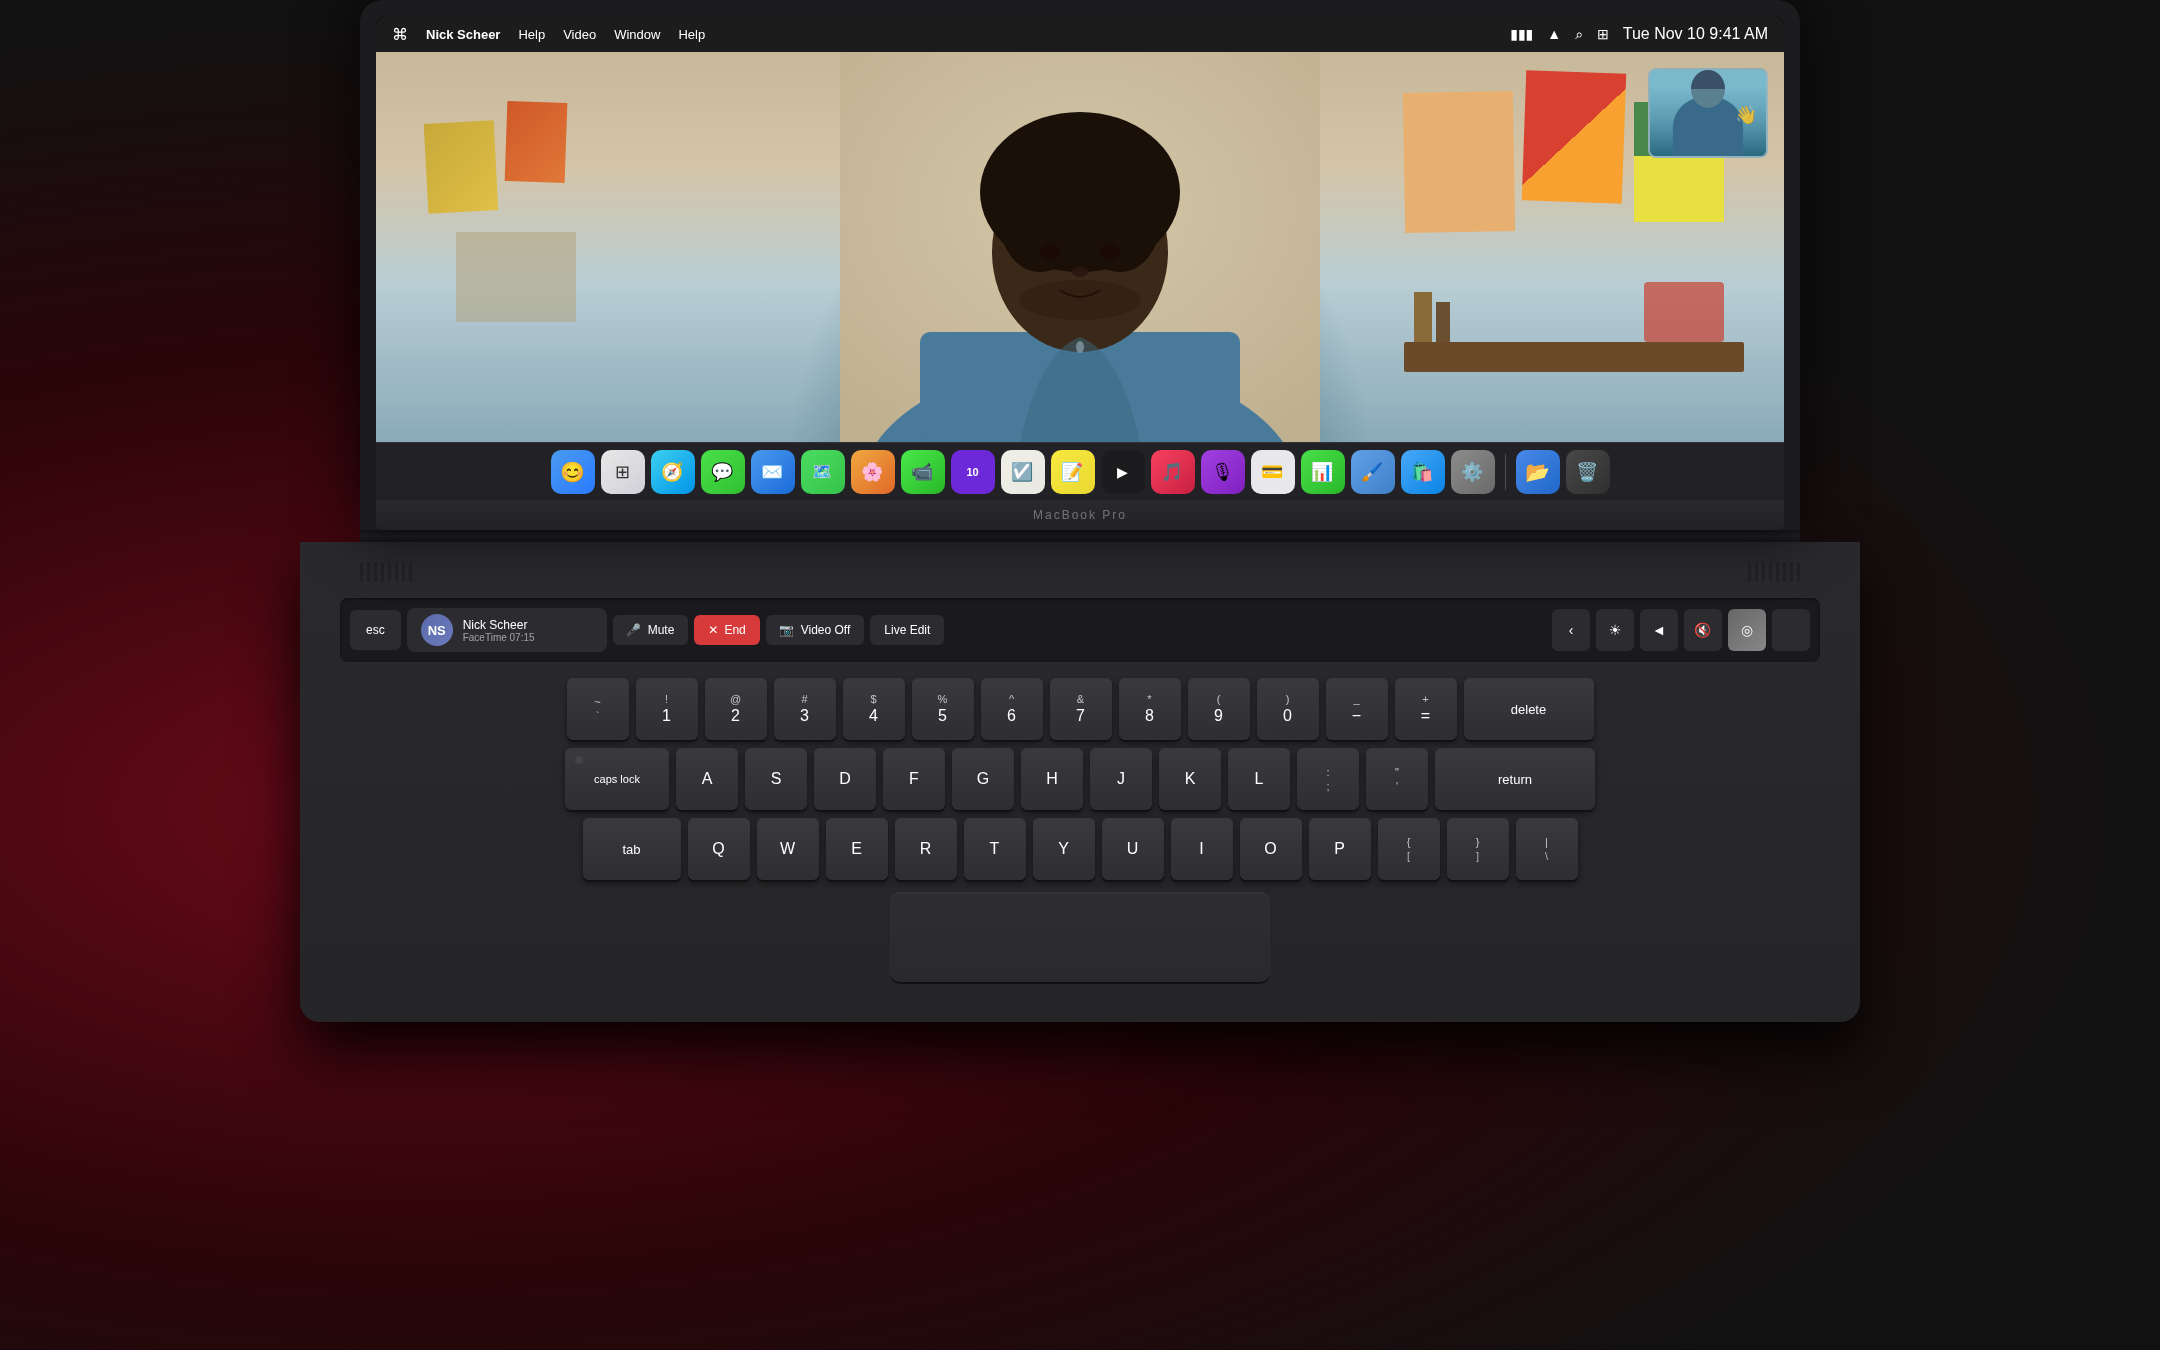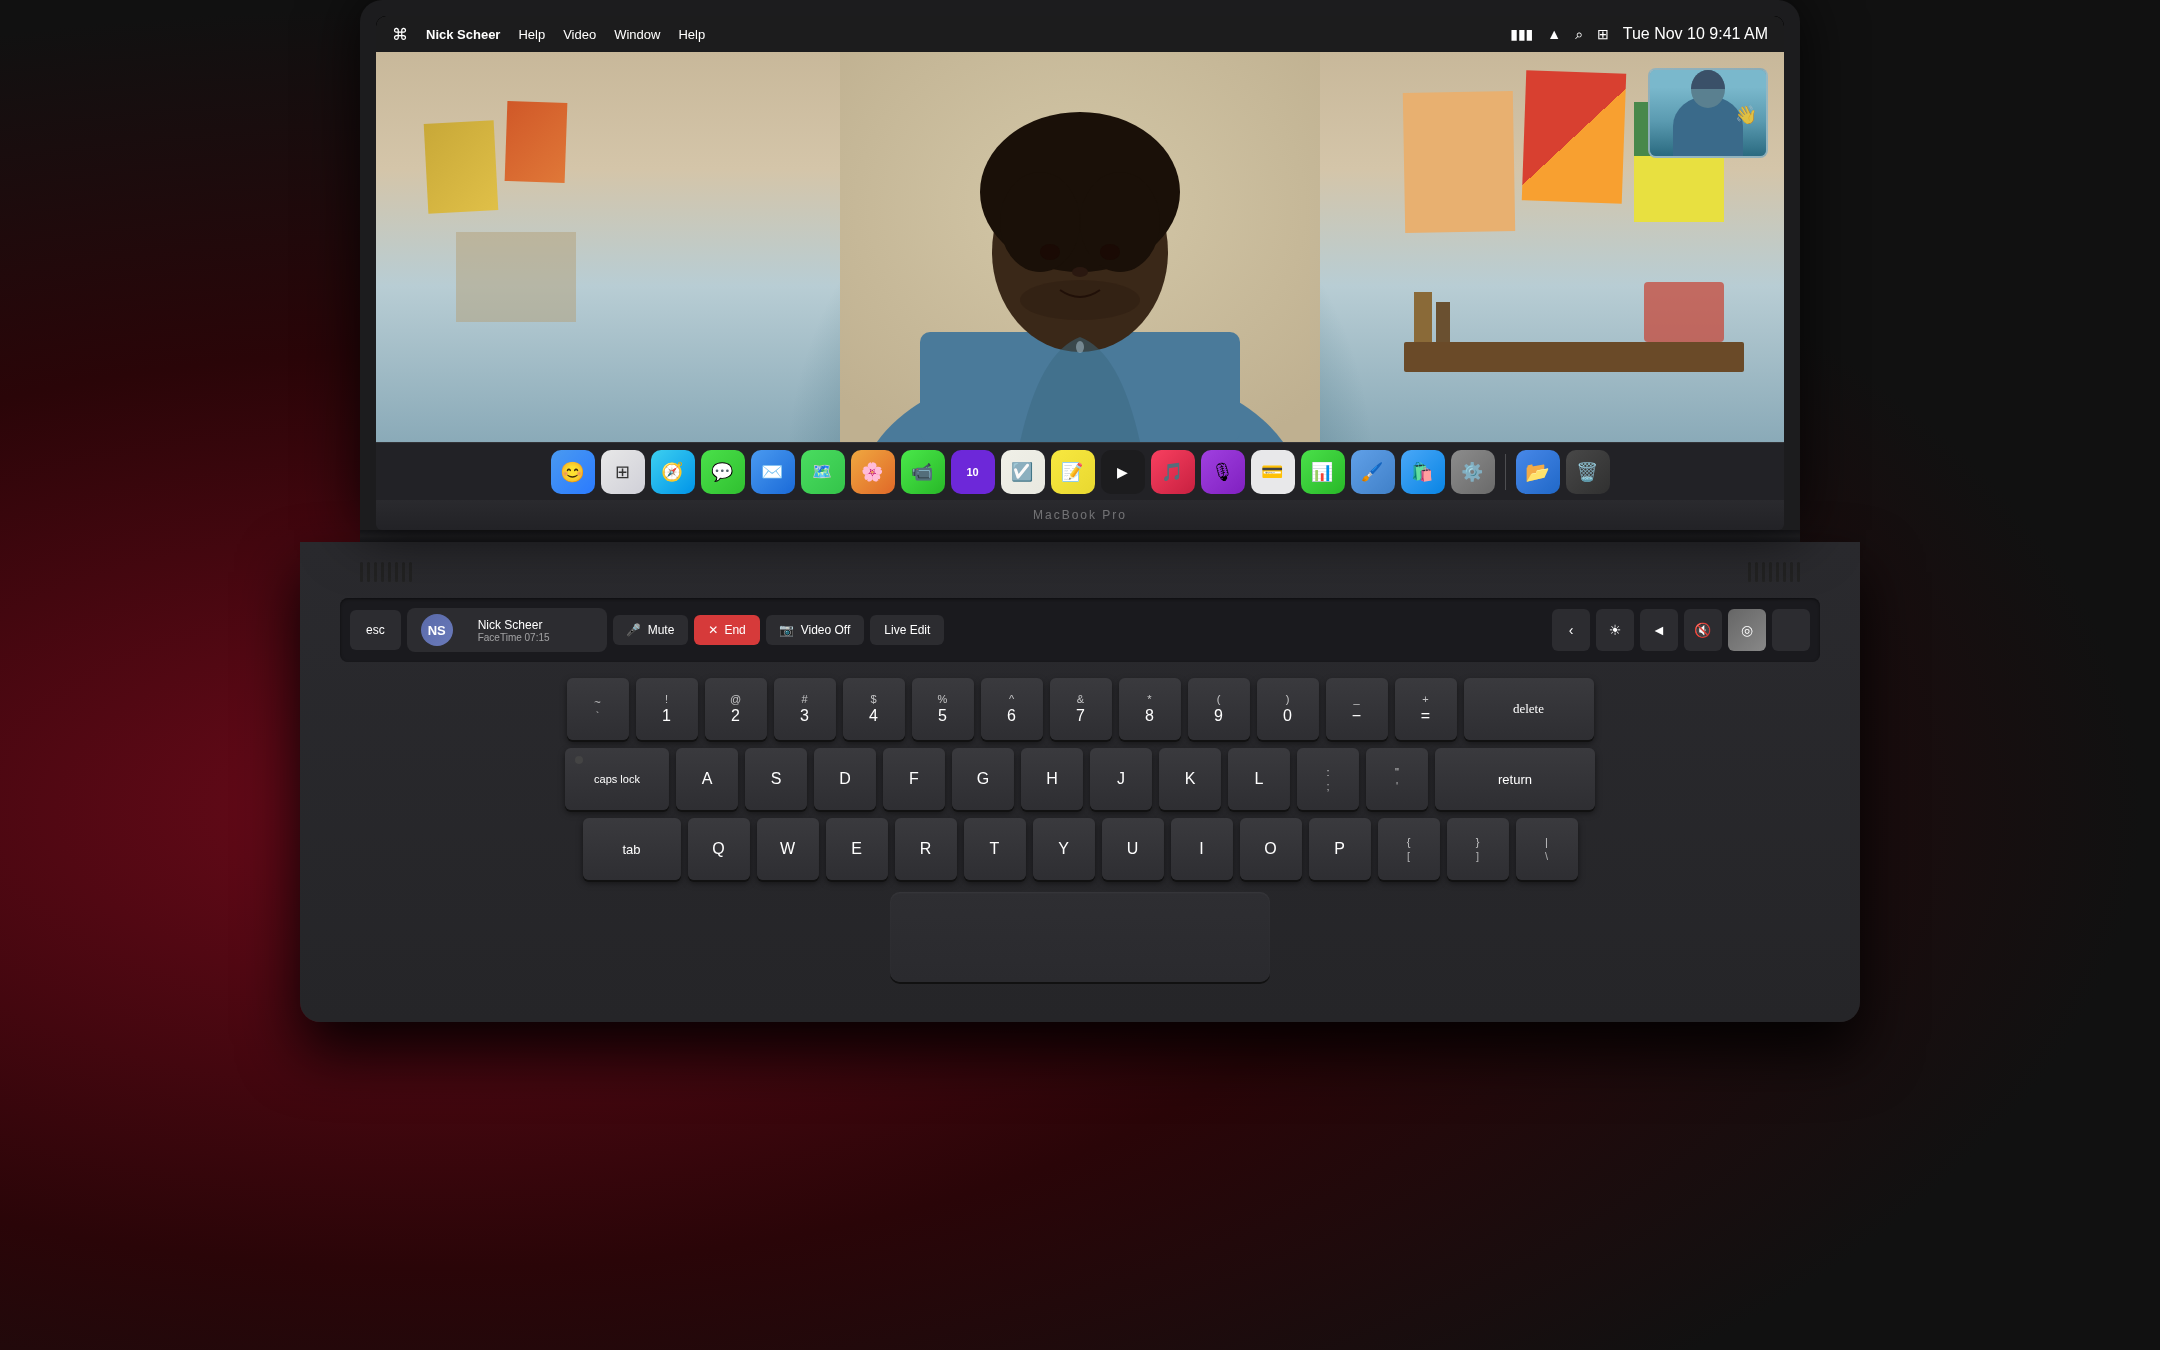--- a/index.html
+++ b/index.html
@@ -219,21 +219,21 @@
       color: #fff;
       cursor: pointer;
       white-space: nowrap;
     }
 
     .tb-caller-info {
       background: #2c2c30;
       border-radius: 8px;
       display: flex;
       align-items: center;
-      gap: 25px;
+      gap: 10px;
       padding: 6px 14px;
       min-width: 200px;
     }
 
     .tb-avatar {
       width: 32px;
       height: 32px;
       background: linear-gradient(135deg, #5a6aaa 0%, #6a7aba 100%);
       border-radius: 50%;
       display: flex;
@@ -720,21 +720,21 @@
             </div>
           <div class="key">
               <span class="key-label-top">_</span>
               <span class="key-label-main">−</span>
             </div>
           <div class="key">
               <span class="key-label-top">+</span>
               <span class="key-label-main">=</span>
             </div>
           <div class="key key-wide-delete">
-              <span class="key-label-main" style="font-size:13px;font-family:Liberation Serif, serif;">delete</span>
+              <span class="key-label-main" style="font-size:13px;">delete</span>
             </div>
         </div>
 
         <div class="key-row">
           <div class="key key-caps">
             <span style="position:absolute;top:8px;left:10px;width:8px;height:8px;border-radius:50%;background:#444;"></span>
             <span class="key-label-main" style="font-size:11px;">caps lock</span>
           </div>
           <div class="key">
               <span class="key-label-main">A</span>

